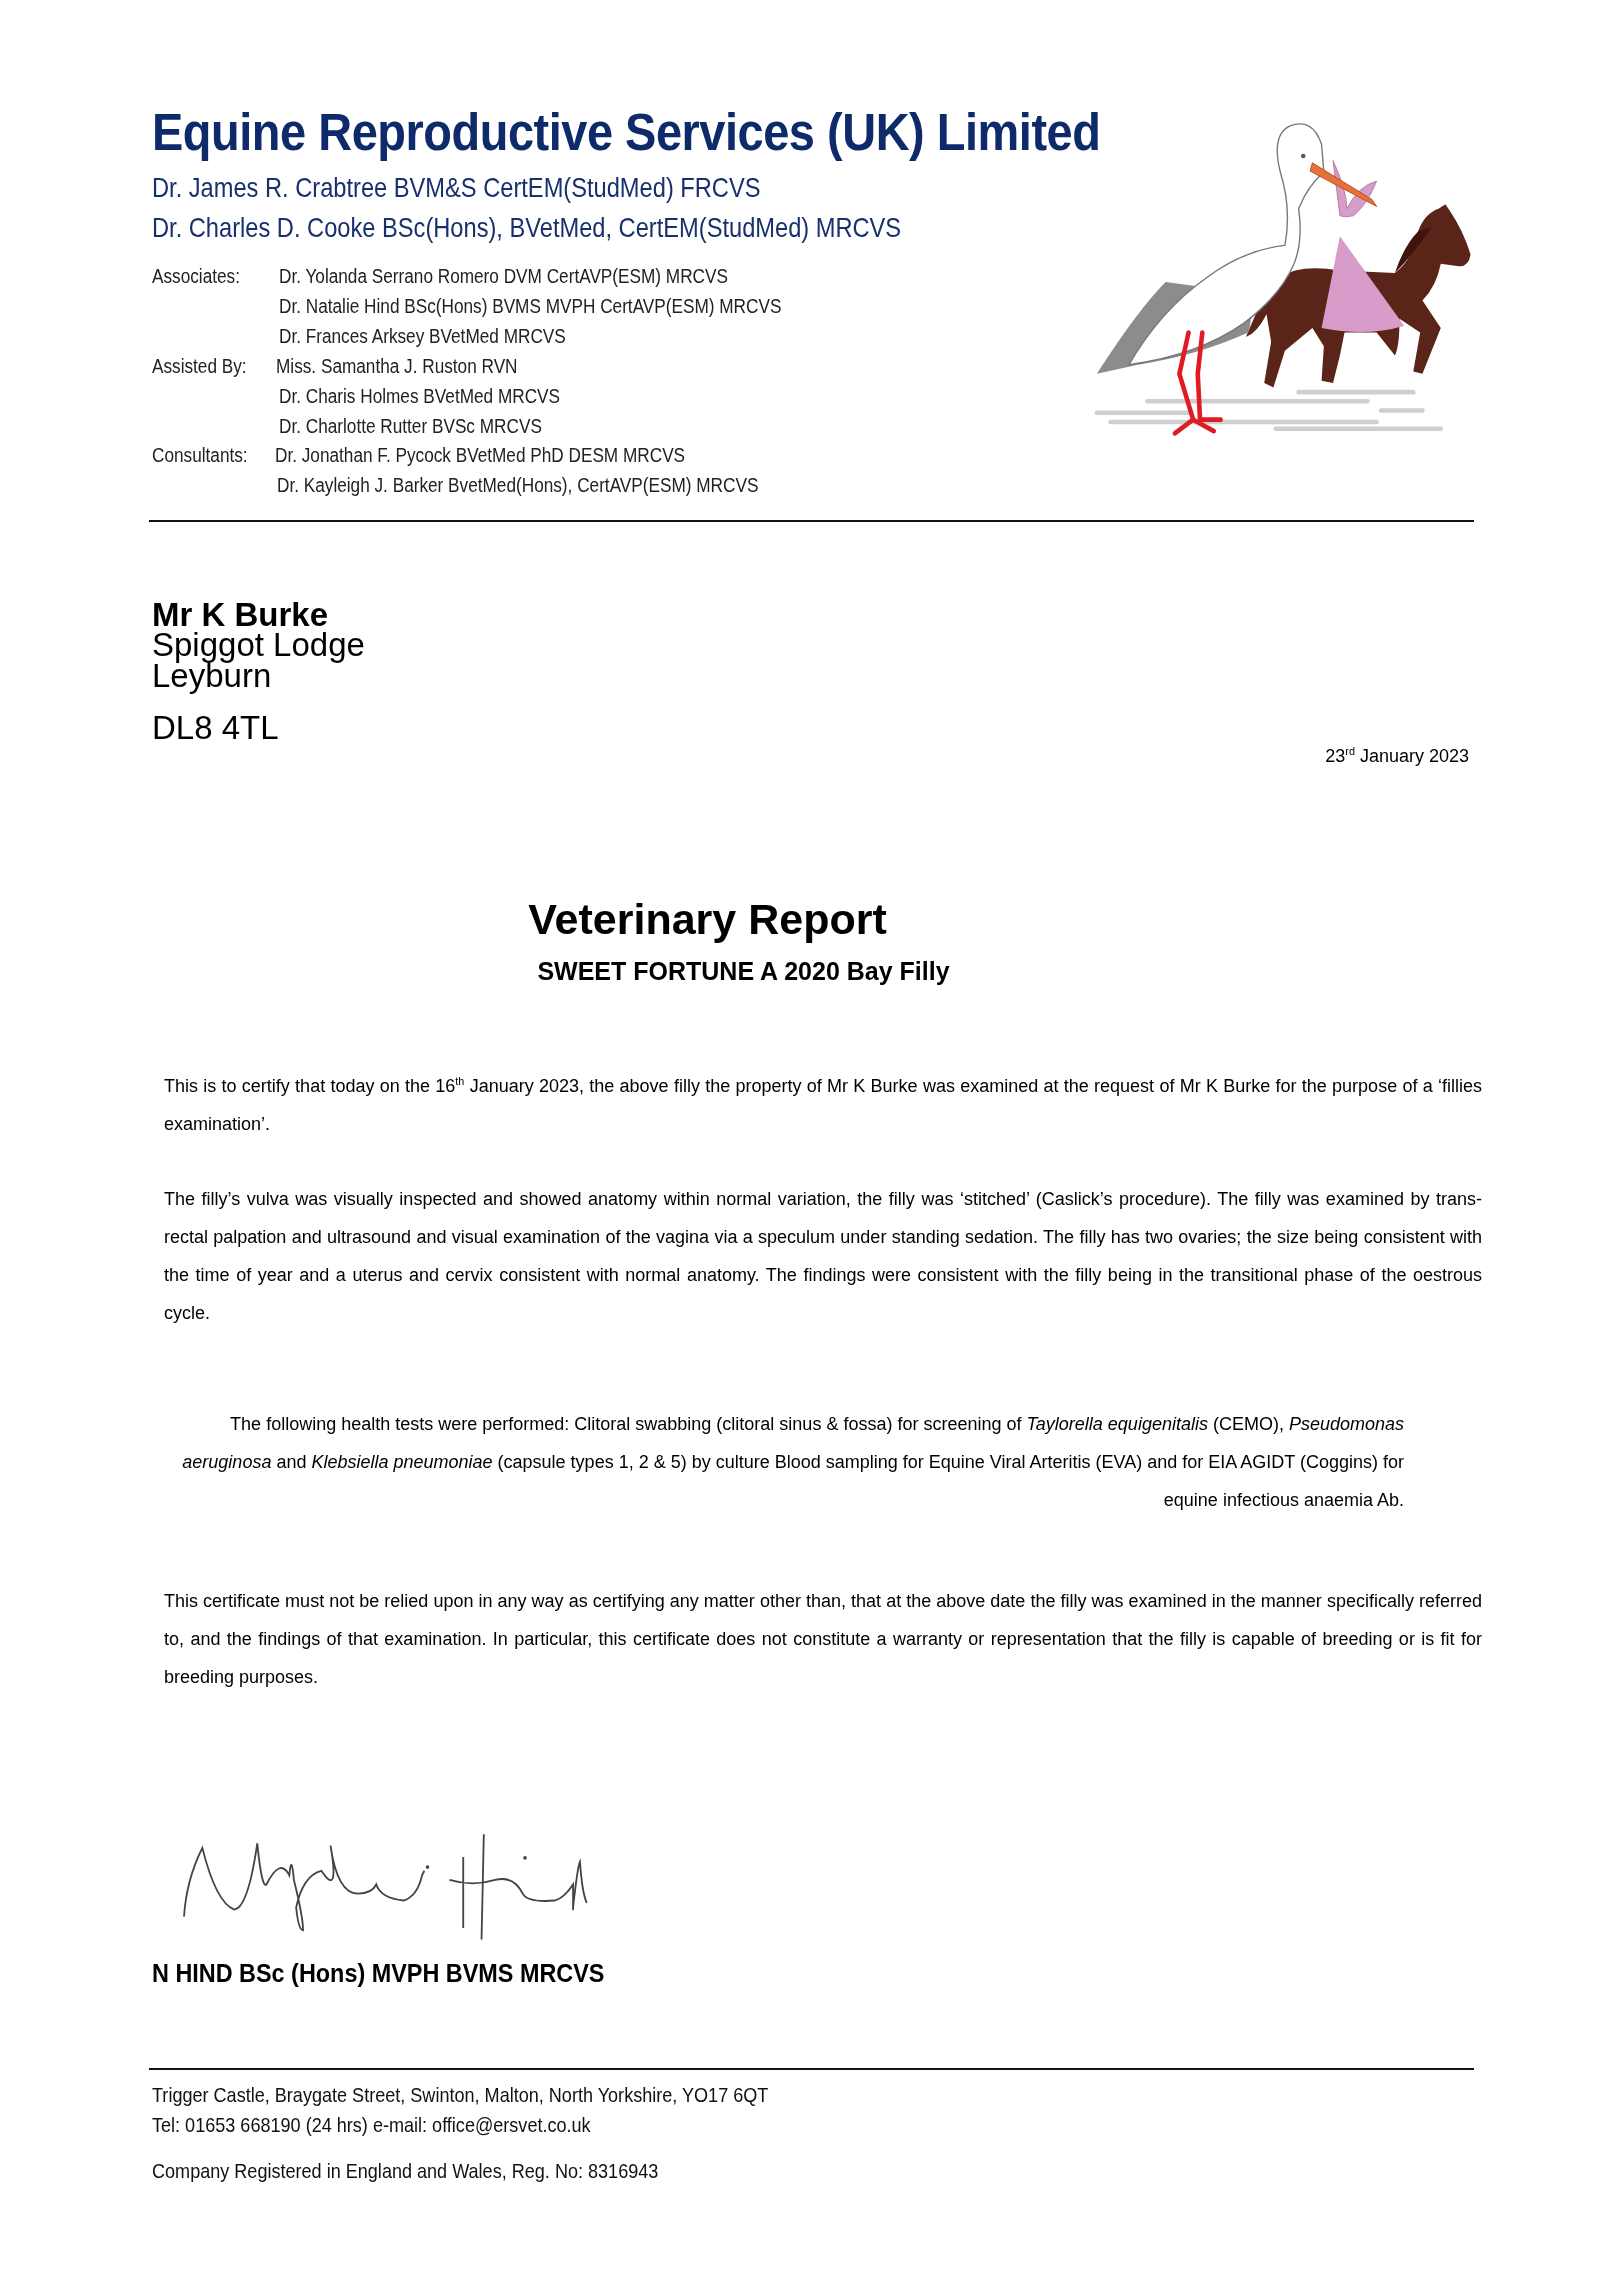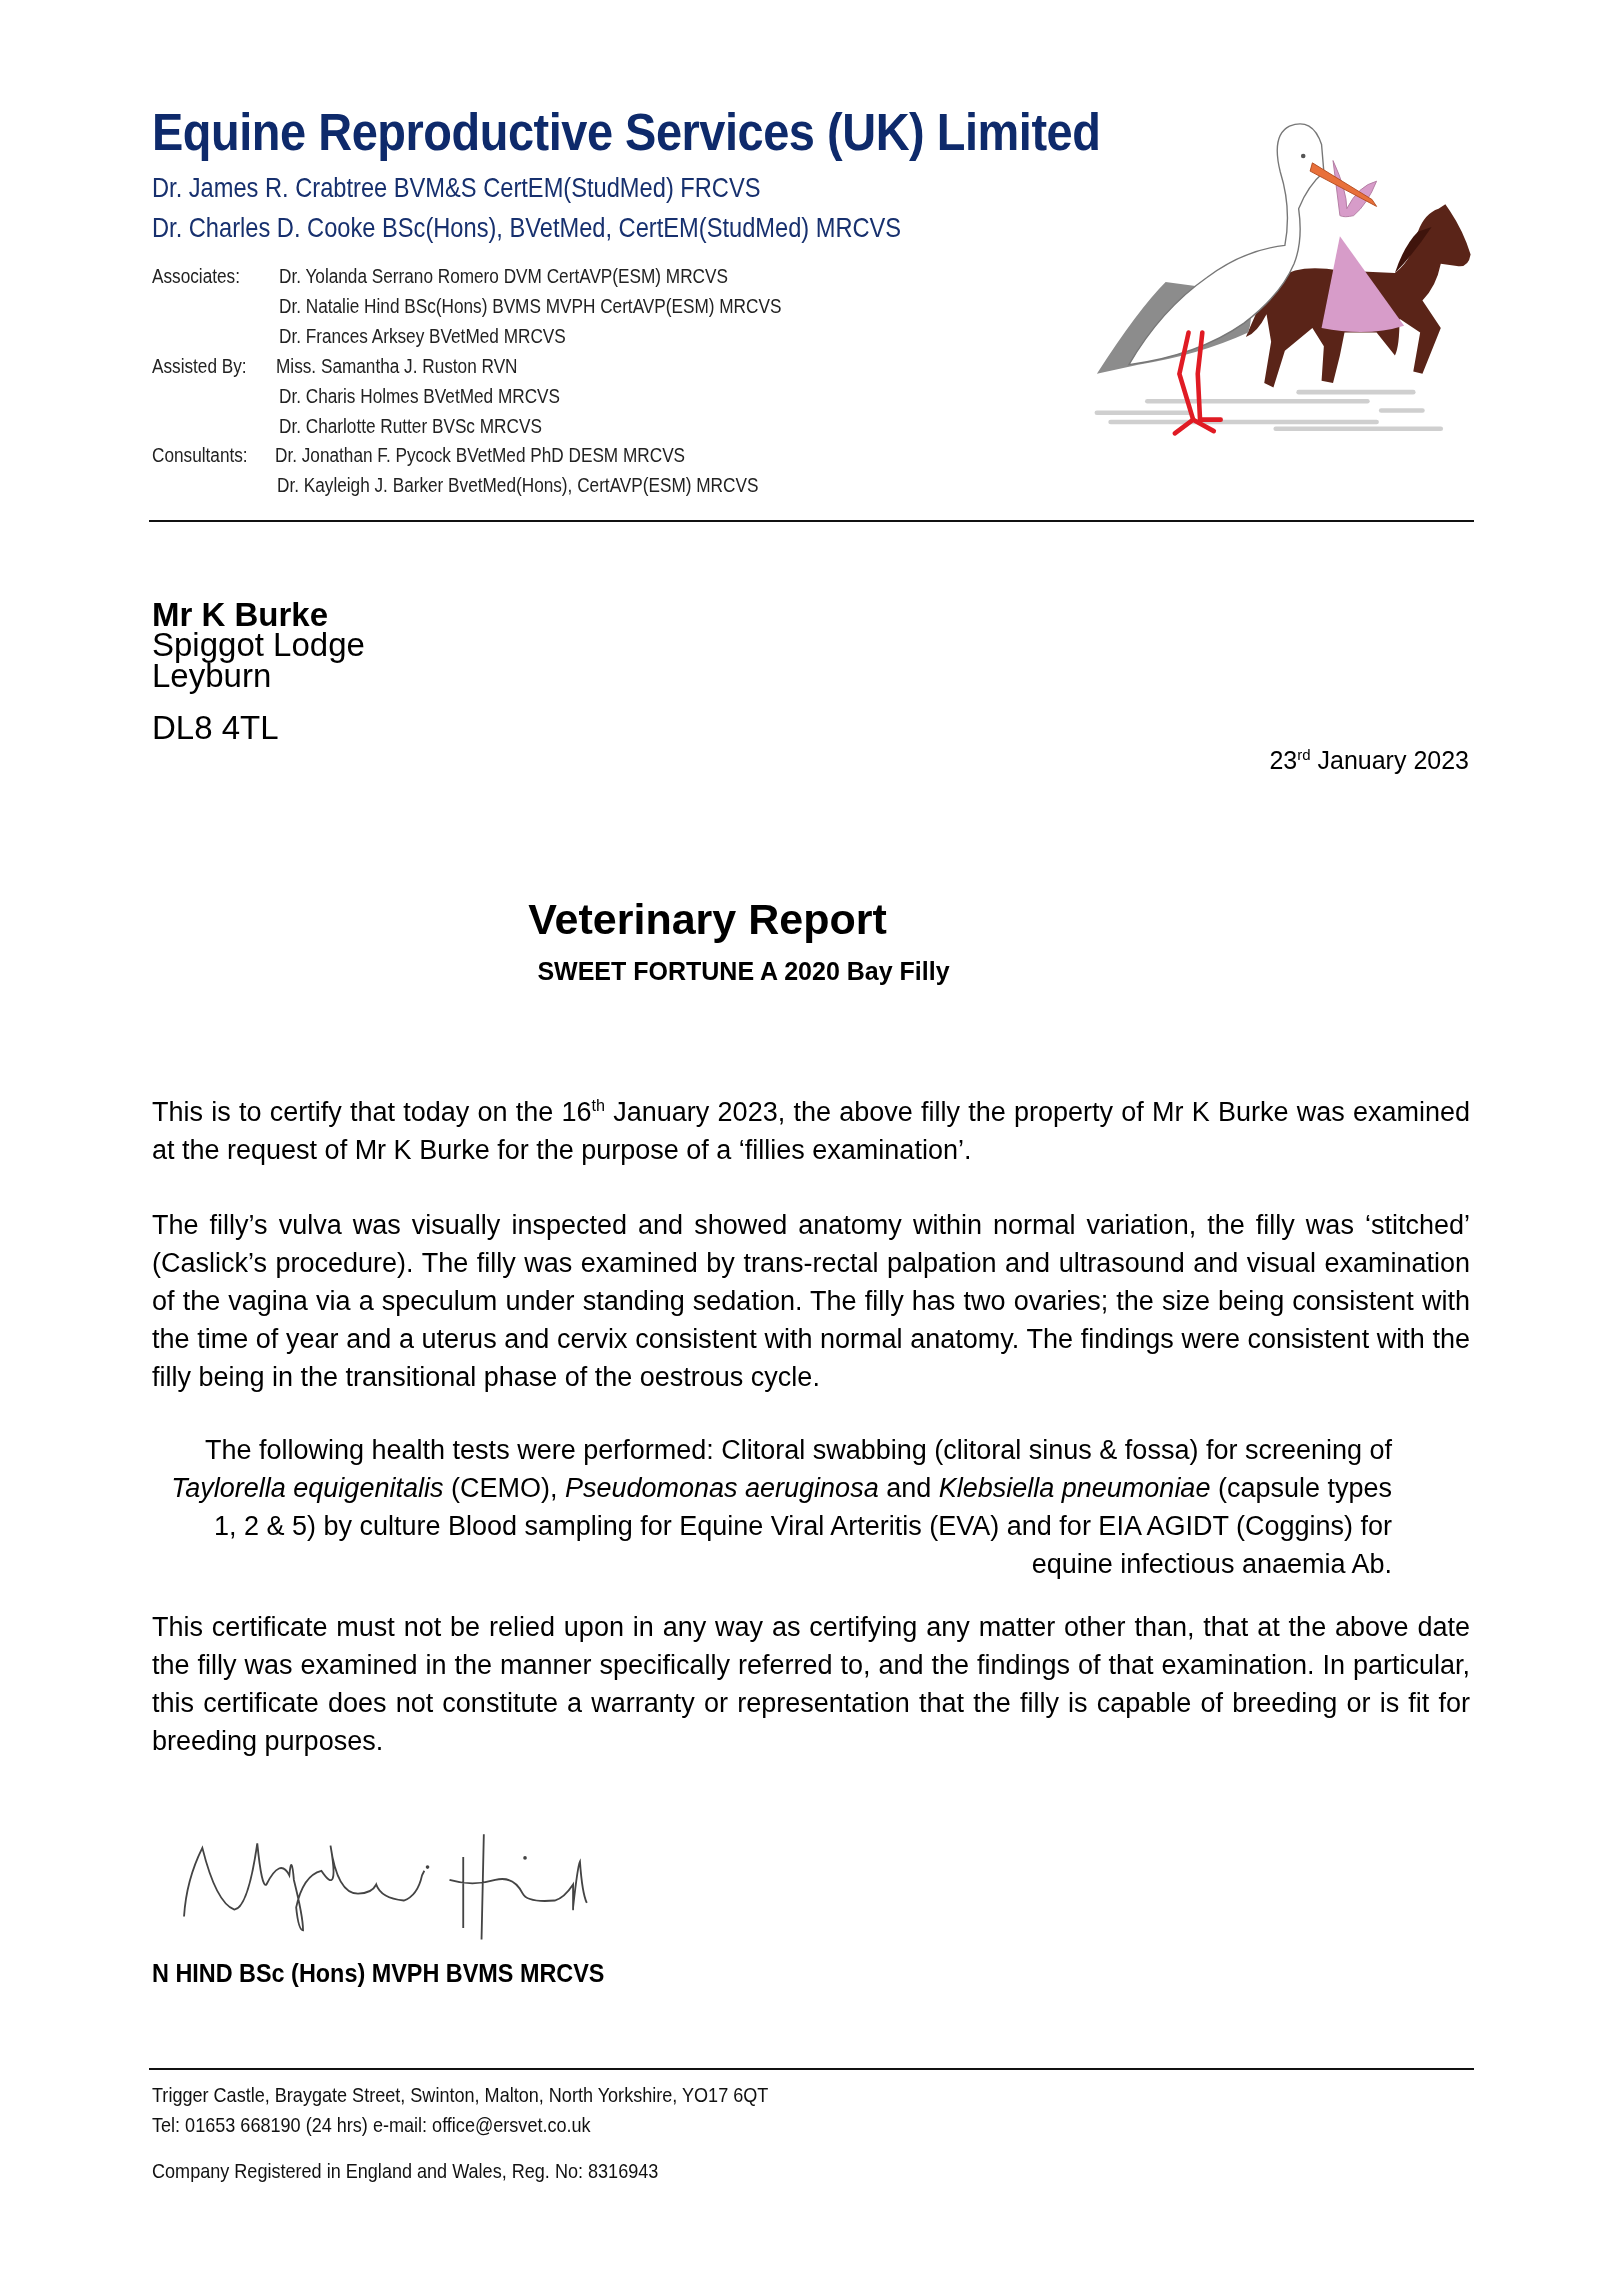--- a/index.html
+++ b/index.html
@@ -14,27 +14,27 @@
   #partner-1 { top: 212px; }
 
   .staff-label { left: 152px; font-size: 20px; color: #222; white-space: nowrap; transform: scaleX(0.86); transform-origin: left top; }
   .staff-name { left: 279px; font-size: 20px; color: #222; white-space: nowrap; transform: scaleX(0.86); transform-origin: left top; }
 
   .rule { left: 149px; width: 1325px; height: 1.8px; background: #111; }
 
   #logo { left: 1083px; top: 117px; width: 390px; height: 321px; }
 
   .addr { left: 152px; font-size: 33px; white-space: nowrap; }
-  #date-line { right: 154px; top: 746px; font-size: 25px; white-space: nowrap; }
+  #date-line { right: 154px; top: 746px; font-size: 18px; white-space: nowrap; }
   sup { font-size: 0.6em; vertical-align: super; line-height: 0; }
 
   #report-title { left: 0; width: 1415px; top: 895px; text-align: center; font-size: 43px; font-weight: bold; }
   #report-subtitle { left: 0; width: 1487px; top: 957px; text-align: center; font-size: 25px; font-weight: bold; }
 
-  .para { left: 152px; width: 1318px; font-size: 27px; line-height: 38px; text-align: justify; margin-top: 26px; }
+  .para { left: 164px; width: 1318px; font-size: 18px; line-height: 38px; text-align: justify; }
   #para-0 { top: 1067px; }
   #para-1 { top: 1180px; }
   #para-2 { top: 1405px; width: 1240px; text-align: right; }
   #para-3 { top: 1582px; }
 
   #signature { left: 174px; top: 1825px; width: 551px; height: 119px; }
   #signatory { left: 152px; top: 1958px; font-size: 26px; font-weight: bold; white-space: nowrap; transform: scaleX(0.9); transform-origin: left top; }
 
   .foot { left: 152px; font-size: 21px; color: #111; white-space: nowrap; transform: scaleX(0.86); transform-origin: left top; }
 </style>

